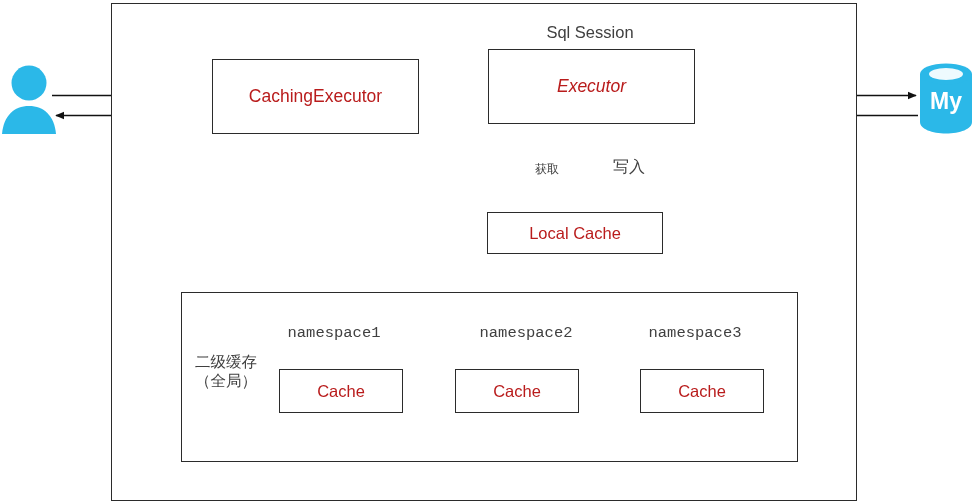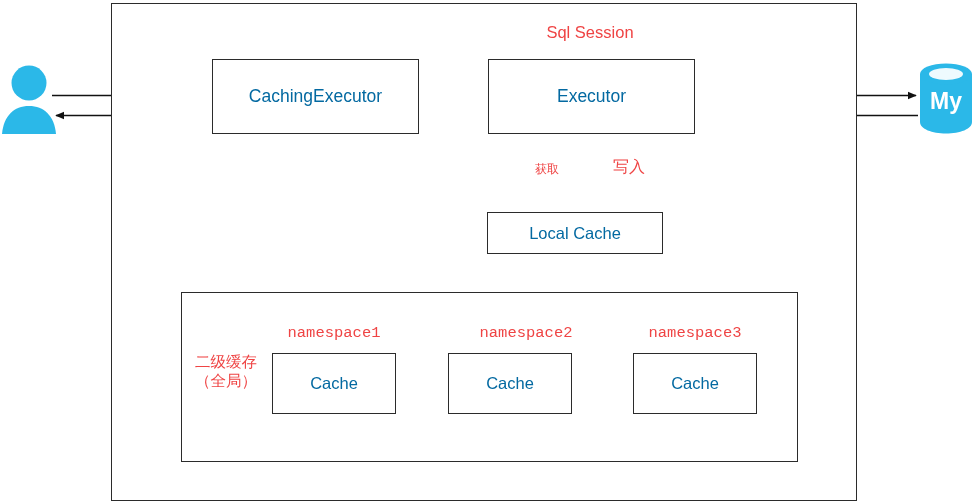--- a/index.html
+++ b/index.html
@@ -25,25 +25,25 @@
     height: 504px;
   }
   .box {
     position: absolute;
     box-sizing: border-box;
     border: 1.6px solid #2b2b2b;
     background: #ffffff;
     display: flex;
     align-items: center;
     justify-content: center;
-    color: #0369a1;
+    color: #b91c1c;
   }
   .plain-label {
     position: absolute;
-    color: #ef4444;
+    color: #404040;
     text-align: center;
     white-space: nowrap;
     line-height: 1.25;
   }
   .outer-container {
     left: 111px;
     top: 3px;
     width: 746px;
     height: 498px;
     border-width: 1.8px;
@@ -56,37 +56,39 @@
   }
   .caching-executor {
     left: 212px;
     top: 59px;
     width: 207px;
     height: 75px;
     font-size: 17.5px;
   }
   .executor {
     left: 488px;
-    top: 59px;
+    top: 49px;
     width: 207px;
     height: 75px;
     font-size: 17.5px;
+    font-style: italic;
   }
   .local-cache {
     left: 487px;
     top: 212px;
     width: 176px;
     height: 42px;
     font-size: 16.5px;
   }
   .cache-box {
-    top: 353px;
+    top: 369px;
     width: 124px;
-    height: 61px;
+    height: 44px;
     font-size: 16.5px;
+    margin-left: 7px;
   }
   .cache-1 { left: 272px; }
   .cache-2 { left: 448px; }
   .cache-3 { left: 633px; }
 
   .ns-label {
     top: 324px;
     width: 124px;
     font-size: 15.5px;
     font-family: Liberation Mono, monospace;

